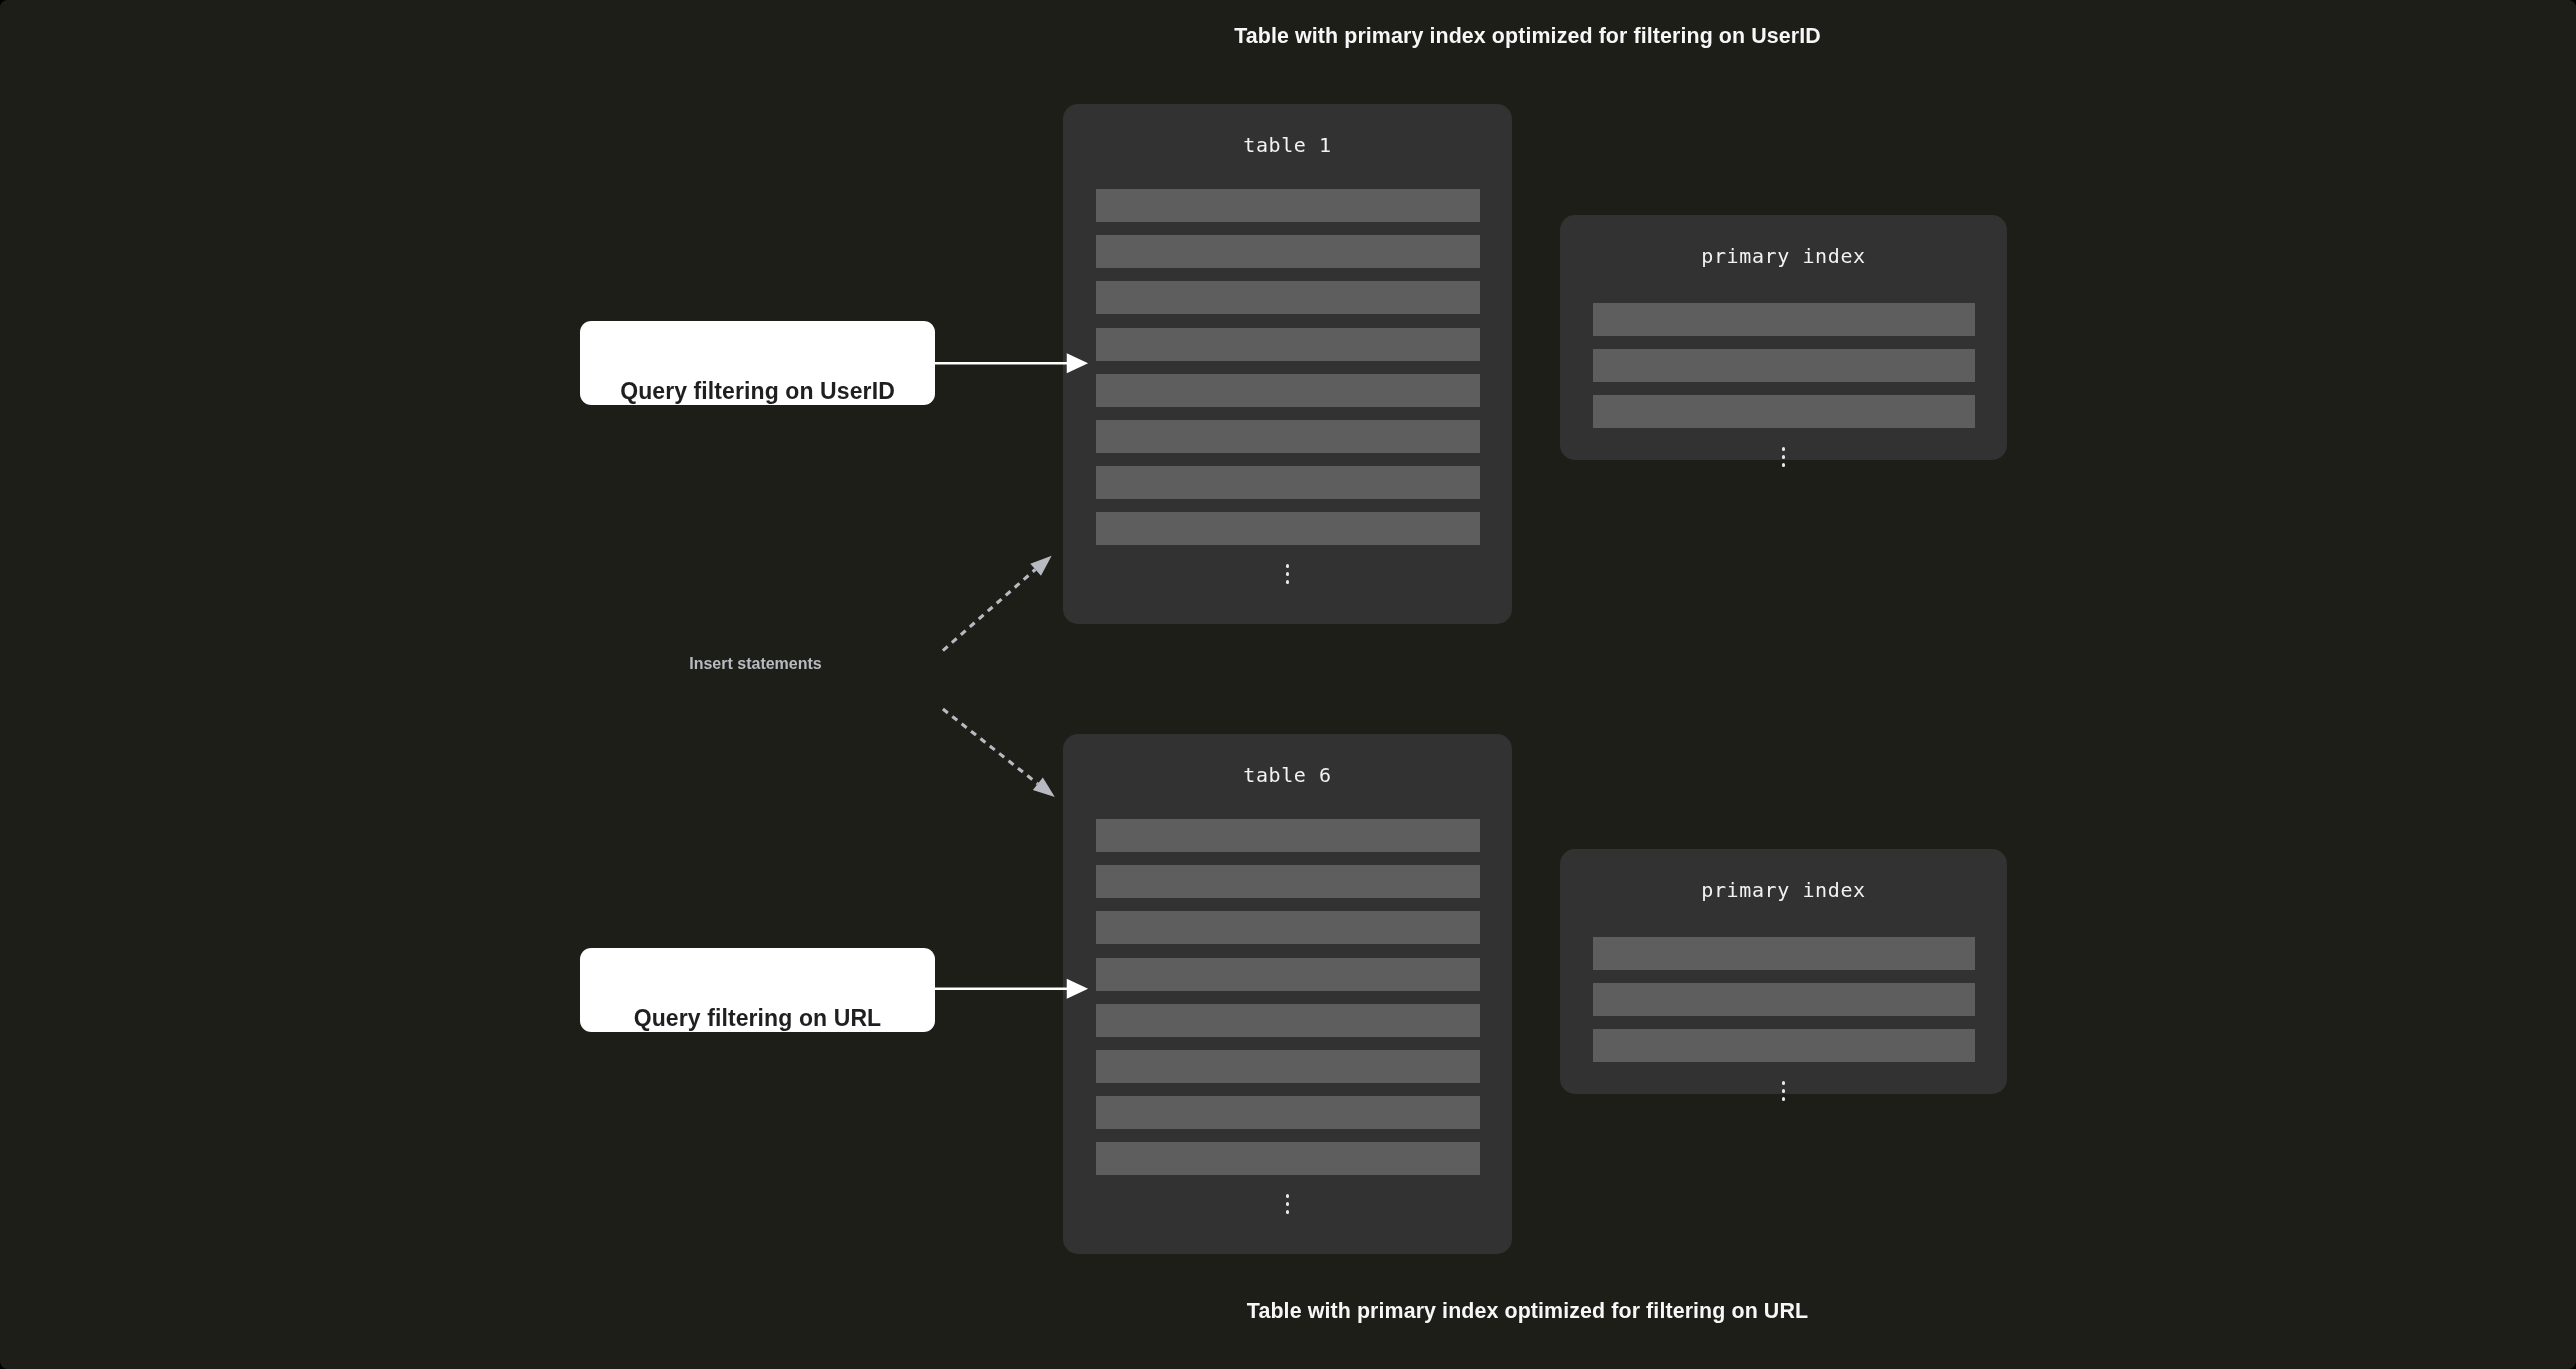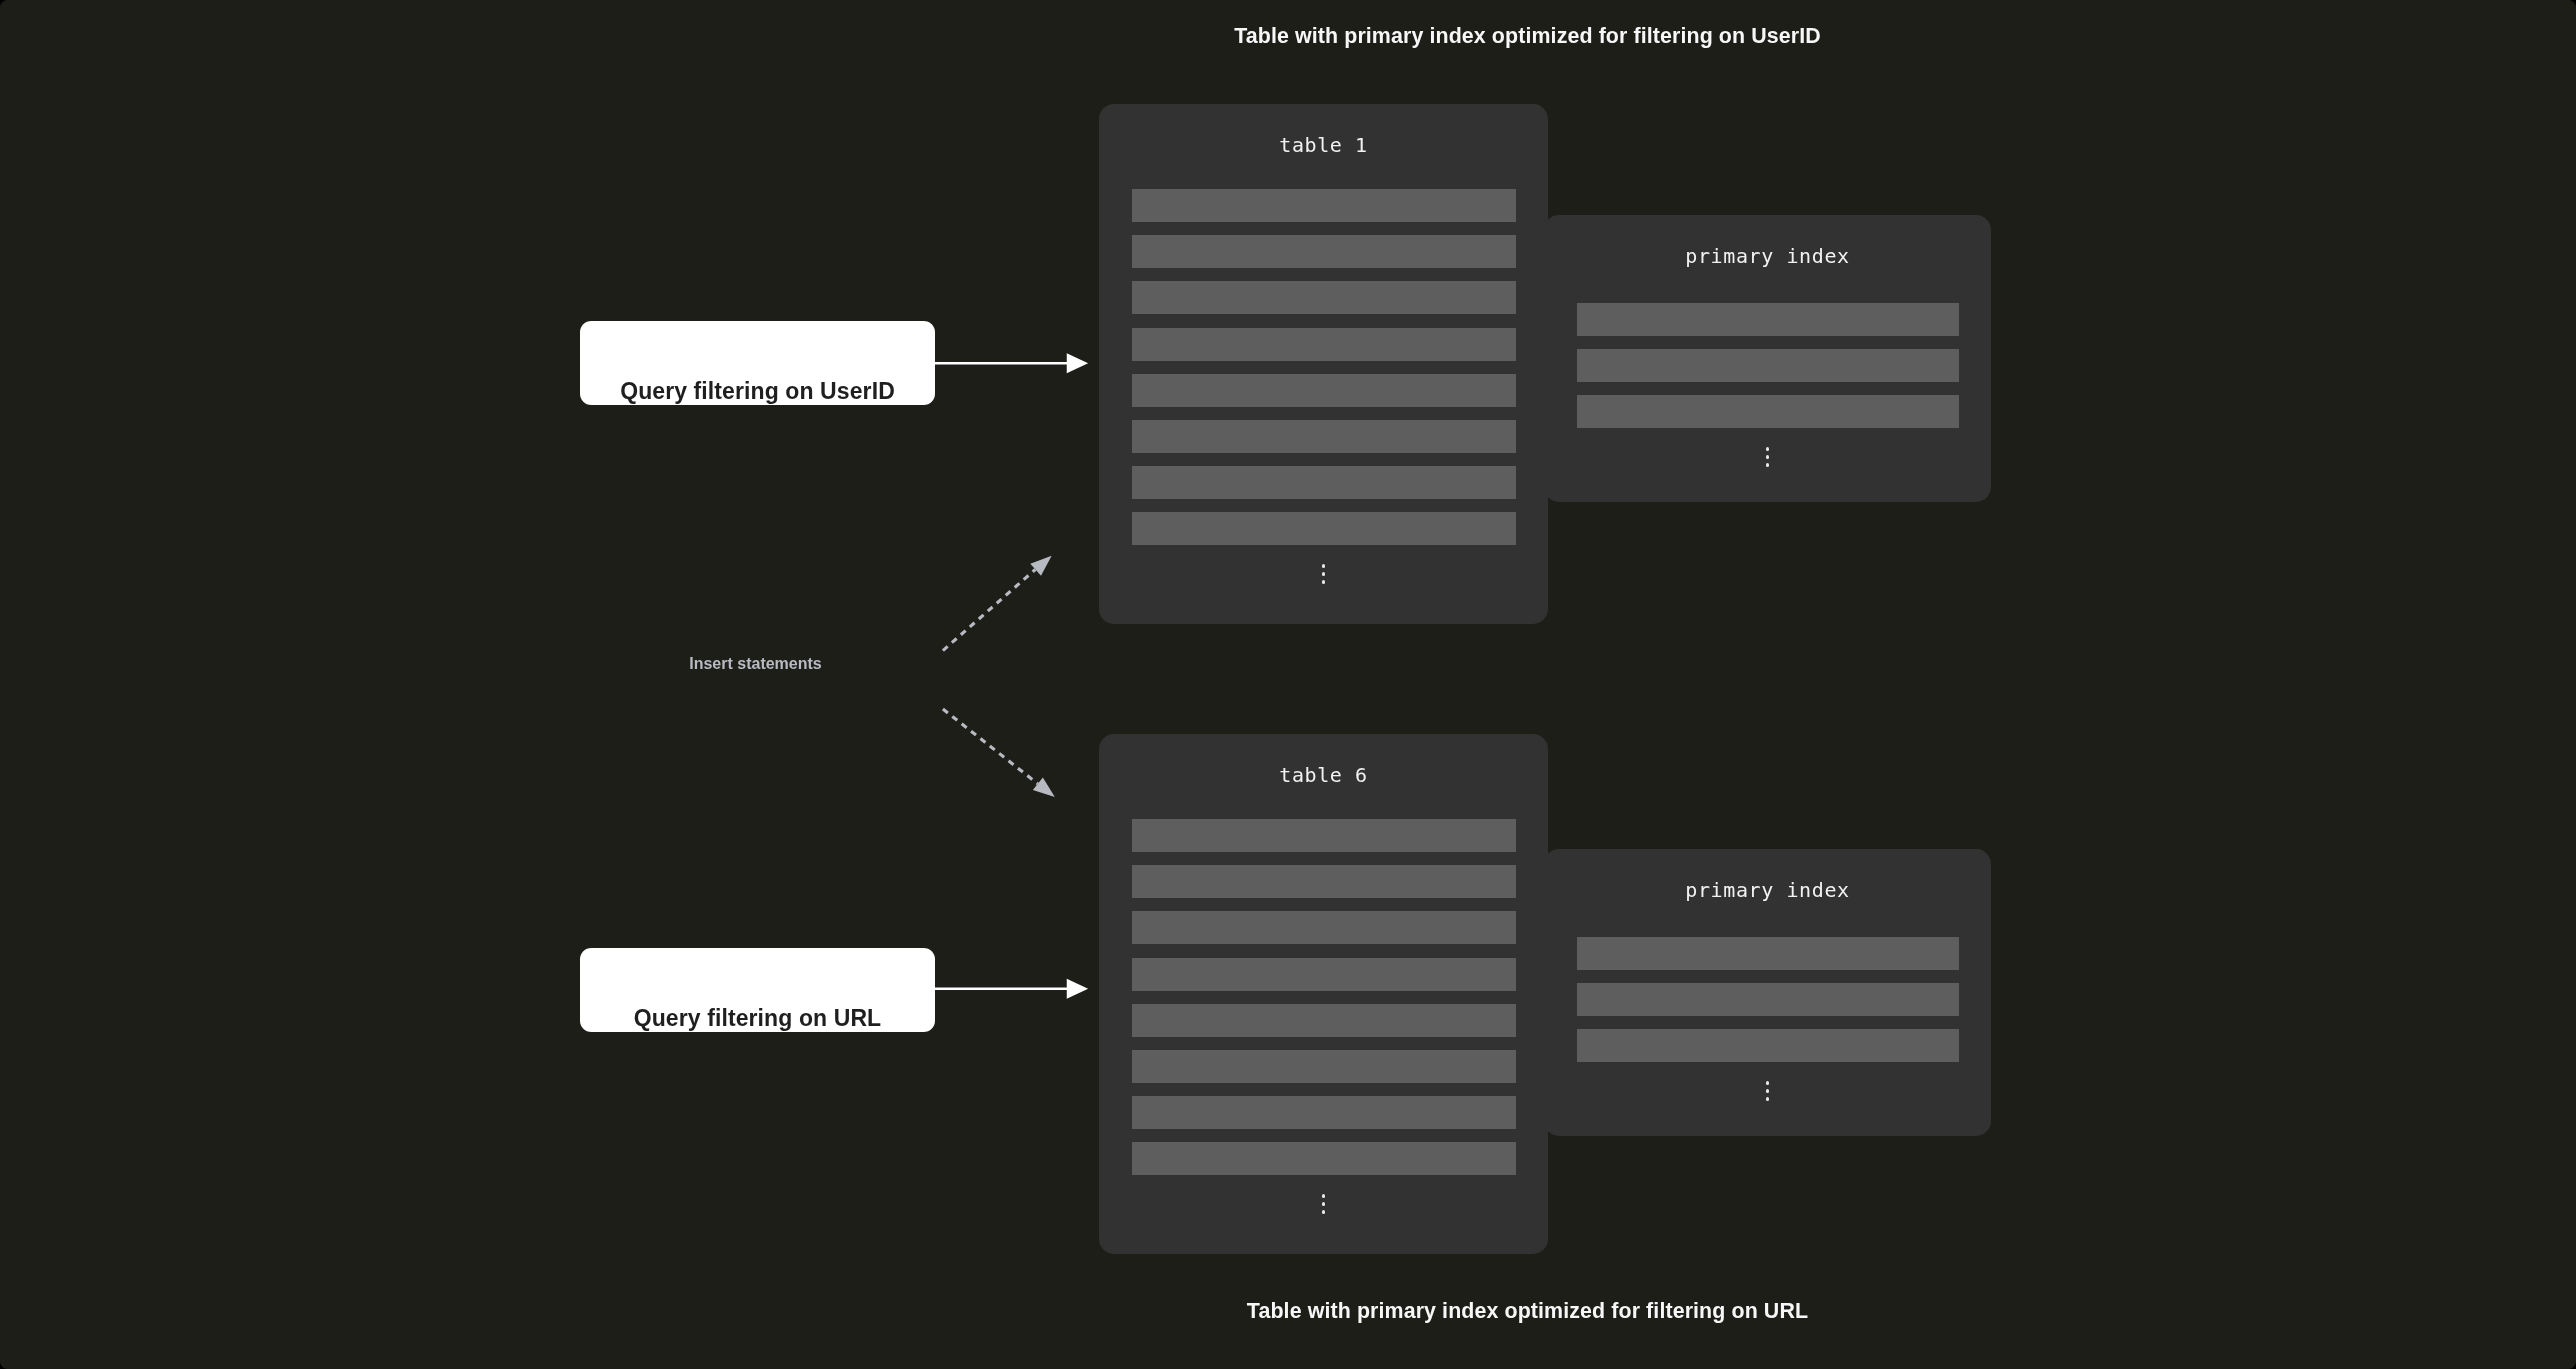--- a/index.html
+++ b/index.html
@@ -35,22 +35,22 @@
     line-height:30px;
     letter-spacing:0.1px;
   }
   .caption.top{top:21px;}
   .caption.bottom{top:1296px;}
   .panel{
     position:absolute;
     background:var(--panel);
     border-radius:15px;
   }
-  .panel.table{width:449px;height:520px;margin-left:36px;}
-  .panel.index{width:447px;height:287px;}
+  .panel.table{width:449px;height:520px;}
+  .panel.index{width:447px;height:245px;margin-left:16px;}
   .panel-title{
     position:absolute;left:0;right:0;top:26.4px;
     text-align:center;
     color:#f2f2f2;
     font-family:"DejaVu Sans Mono", monospace;
     font-size:20px;line-height:30px;
     letter-spacing:0.6px;
   }
   .rows{
     position:absolute;left:33px;right:32px;

